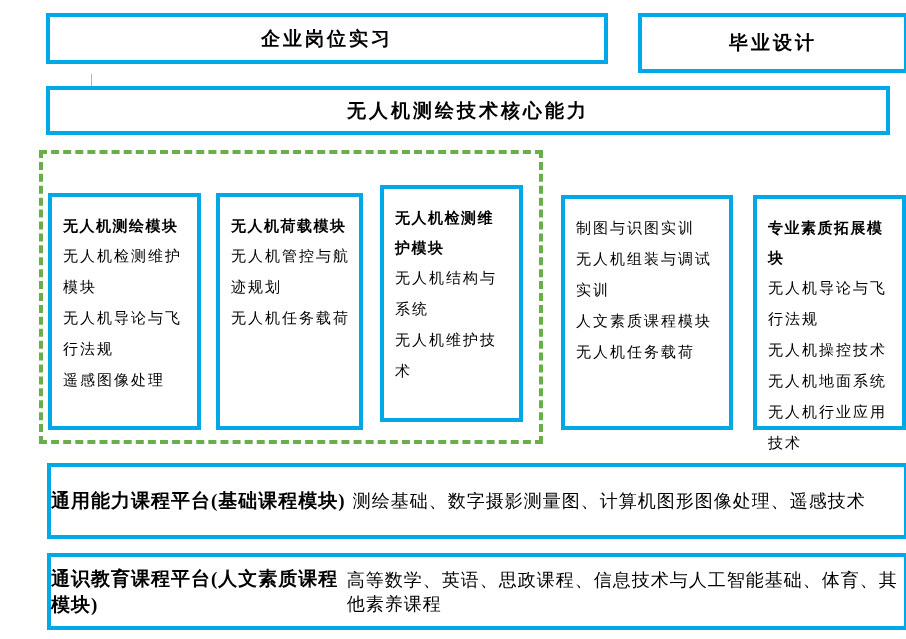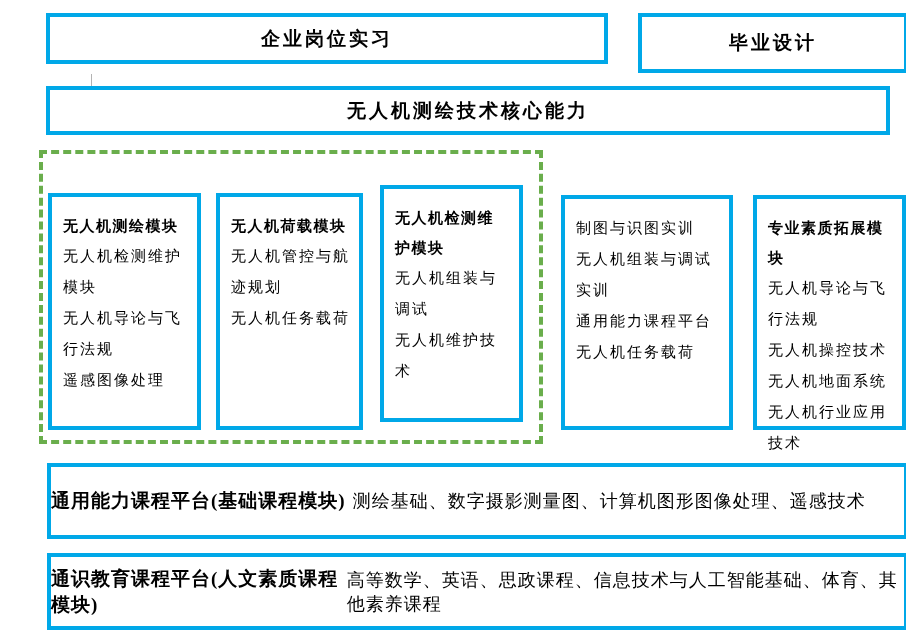--- a/index.html
+++ b/index.html
@@ -65,28 +65,28 @@
   </div>
 
   <div class="card" style="left:208px;top:193px;width:147px;height:237px;">
     <div class="card-title">无人机荷载模块</div>
     <div class="card-item">无人机管控与航迹规划</div>
     <div class="card-item">无人机任务载荷</div>
   </div>
 
   <div class="card" style="left:372px;top:185px;width:143px;height:237px;">
     <div class="card-title">无人机检测维护模块</div>
-    <div class="card-item">无人机组装与调试</div>
+    <div class="card-item">无人机结构与系统</div>
     <div class="card-item">无人机维护技术</div>
   </div>
 
   <div class="card" style="left:553px;top:195px;width:172px;height:235px;">
     <div class="card-item">制图与识图实训</div>
     <div class="card-item">无人机组装与调试实训</div>
-    <div class="card-item">通用能力课程平台</div>
+    <div class="card-item">人文素质课程模块</div>
     <div class="card-item">无人机任务载荷</div>
   </div>
 
   <div class="card" style="left:745px;top:195px;width:153px;height:235px;">
     <div class="card-title">专业素质拓展模块</div>
     <div class="card-item">无人机导论与飞行法规</div>
     <div class="card-item">无人机操控技术</div>
     <div class="card-item">无人机地面系统</div>
     <div class="card-item">无人机行业应用技术</div>
   </div>

